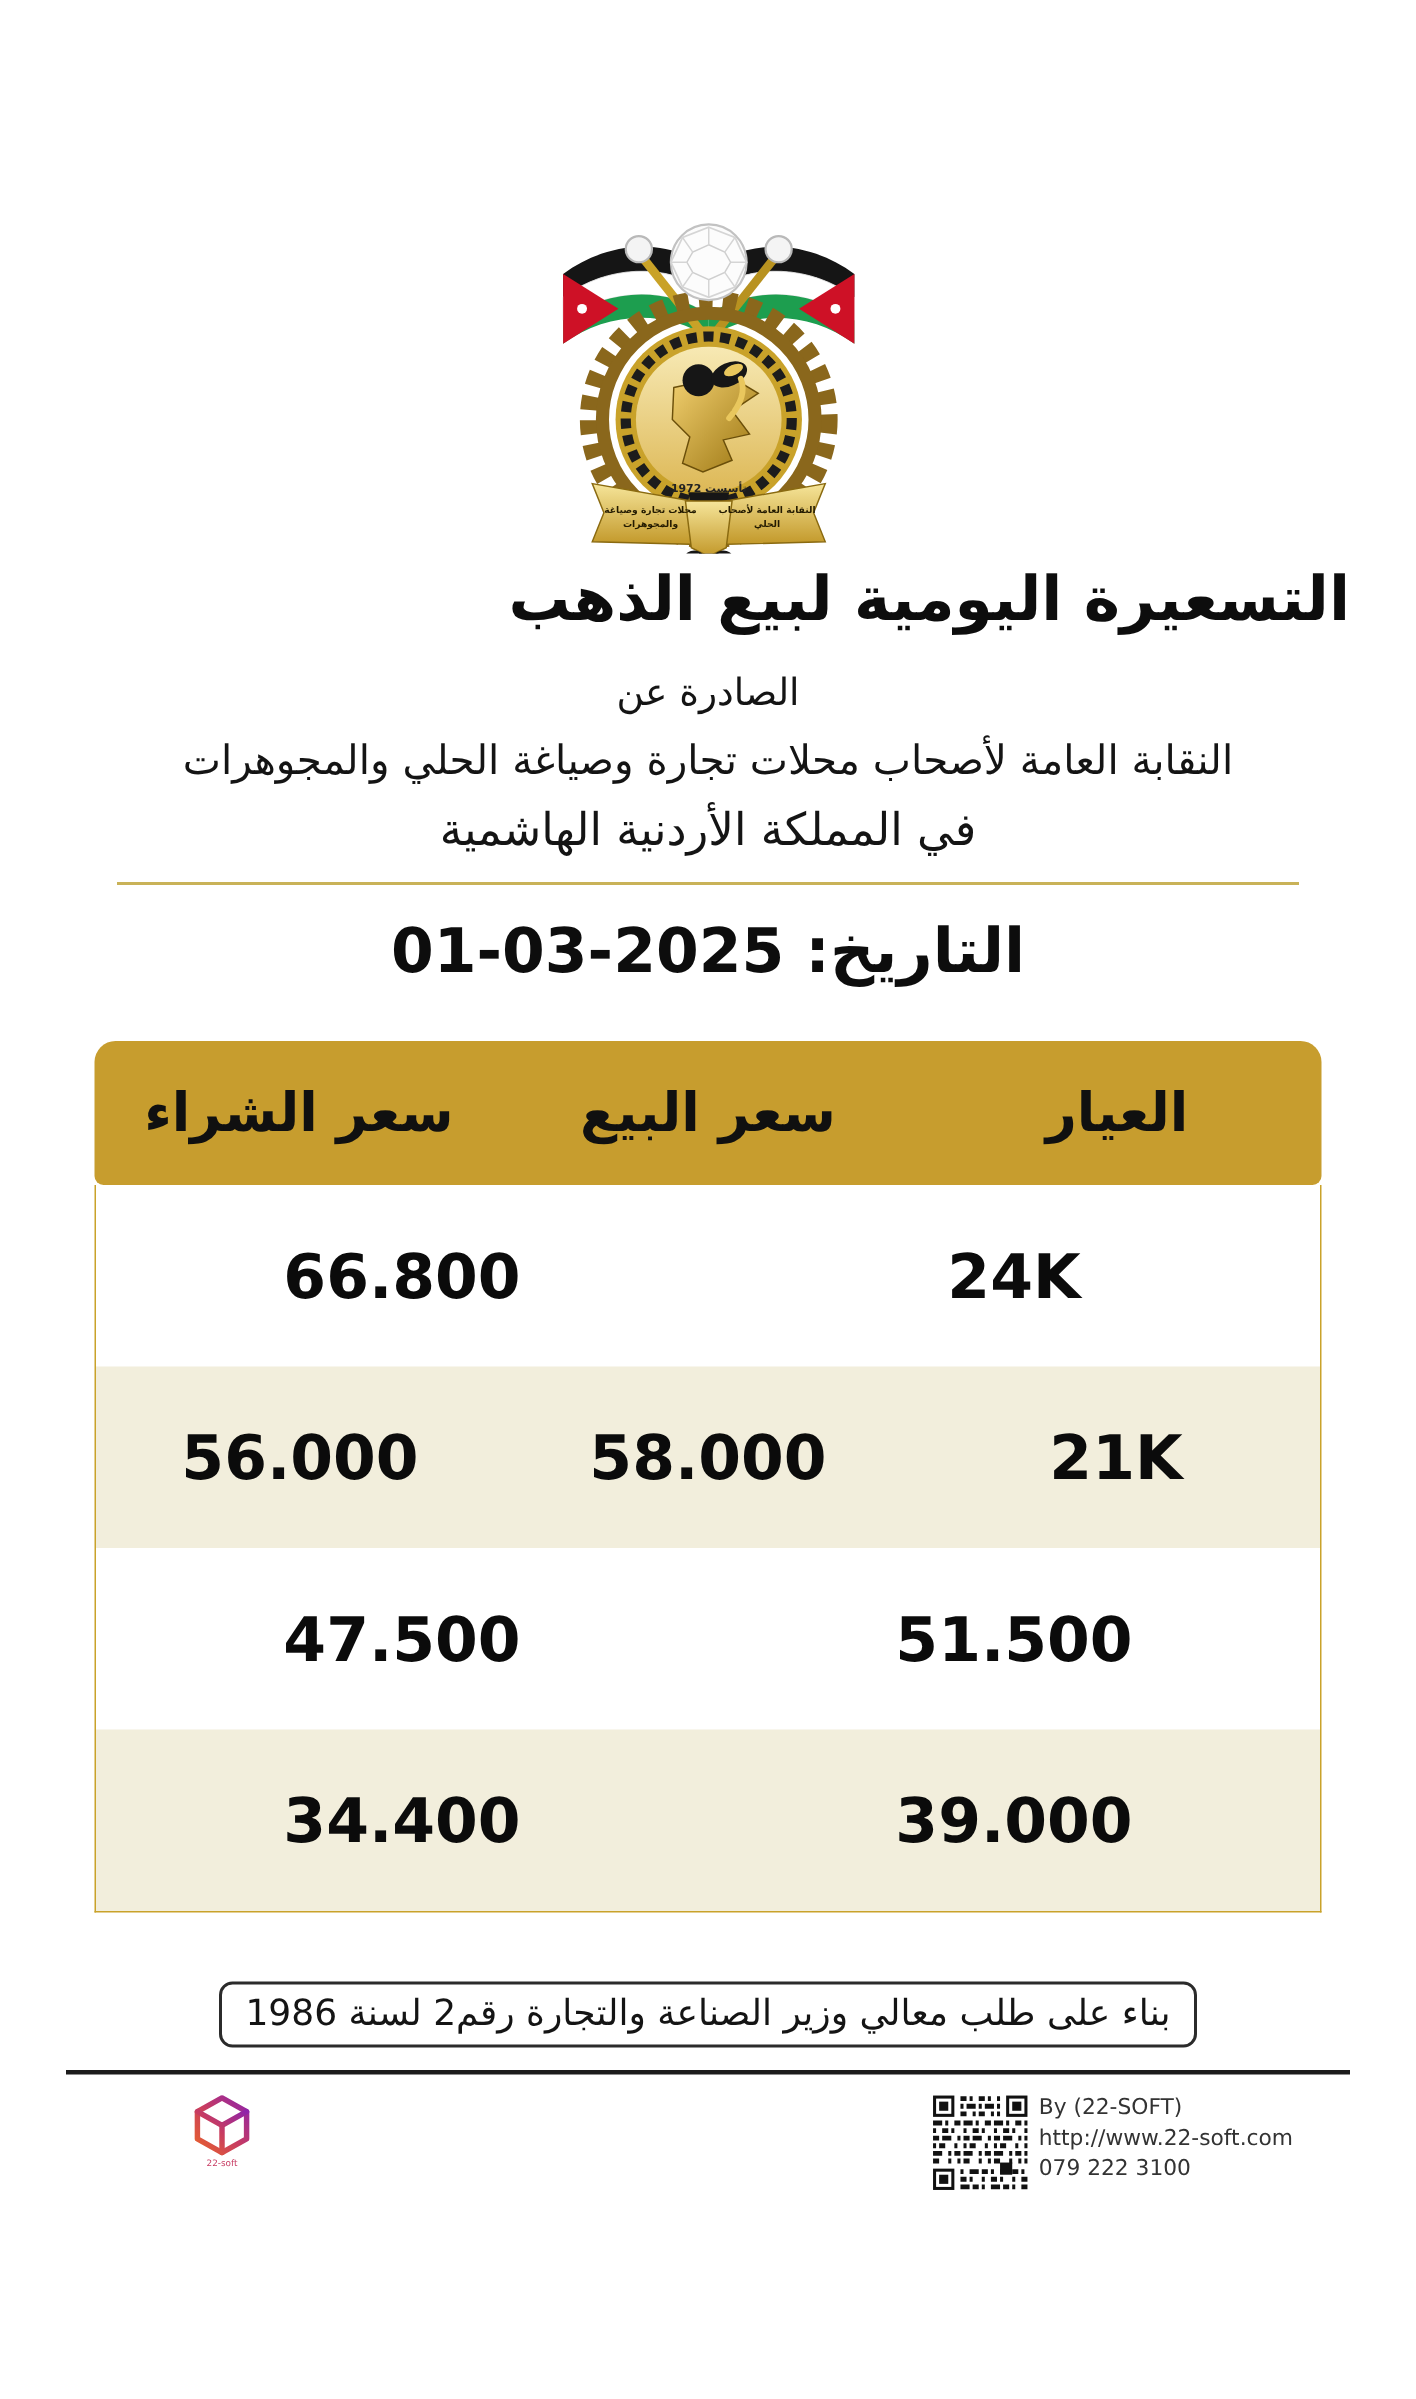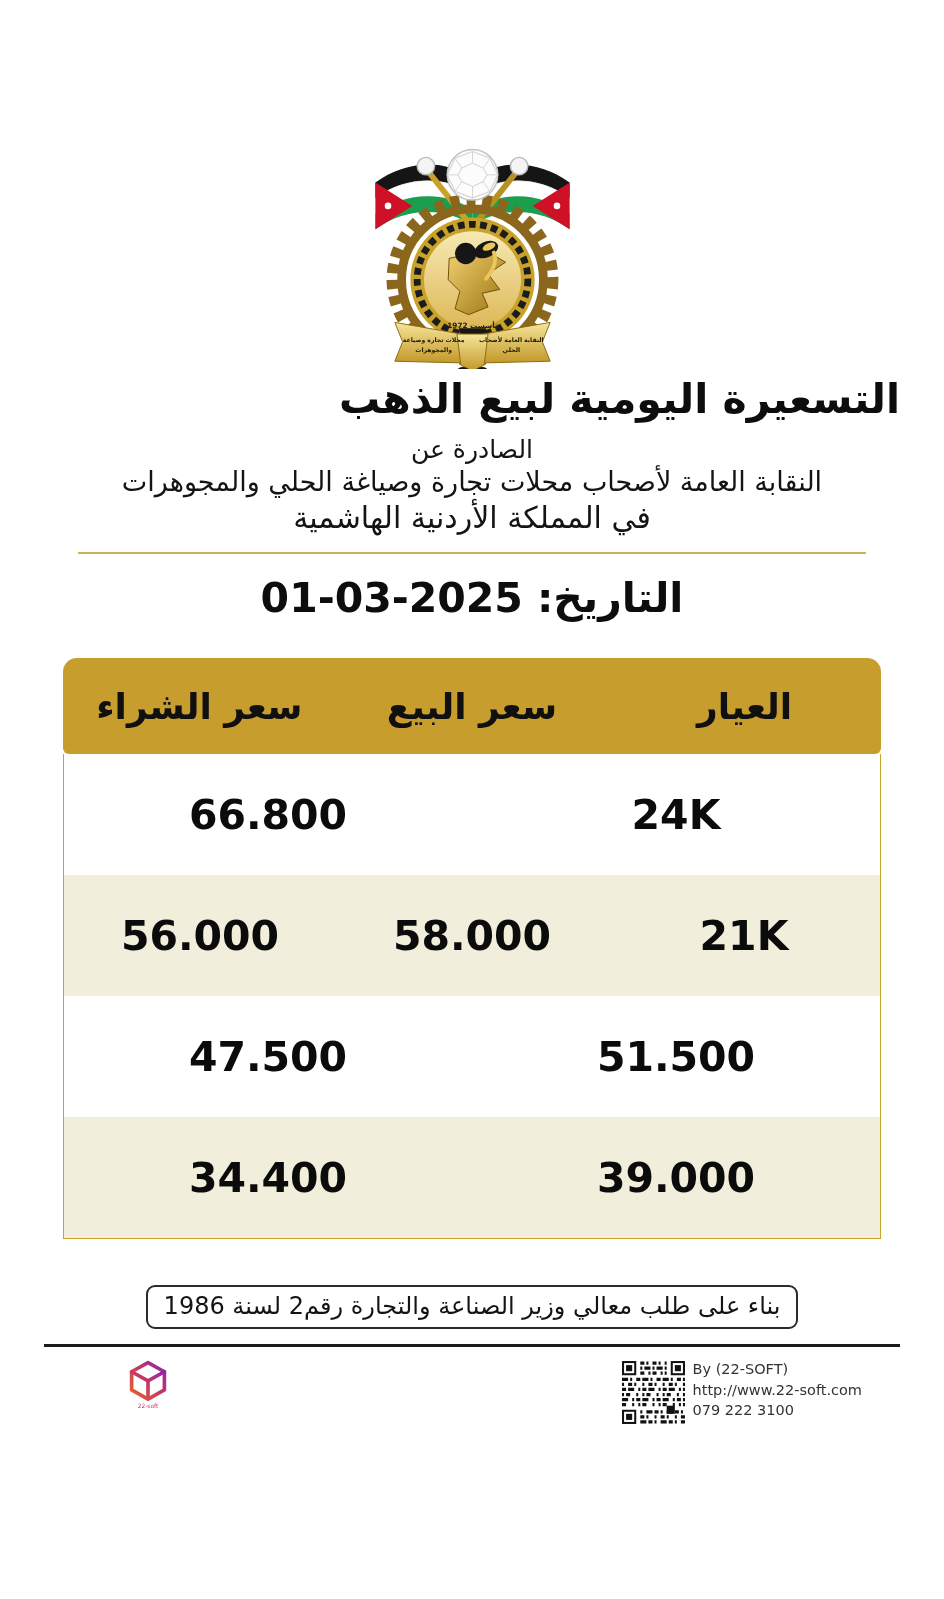--- a/index.html
+++ b/index.html
@@ -12,23 +12,23 @@
   .page {
     position: relative;
     width: 856px;
     height: 1599px;
     background: #ffffff;
     margin: 0 auto;
     overflow: hidden;
   }
   .emblem-wrap { display: flex; justify-content: center; padding-top: 136px; }
   .title   { font-size: 41px; font-weight: bold; color: #0d0d0d; margin-top: 6px; letter-spacing: 0; }
-  .issued  { text-align: center; font-size: 25px; color: #141414; margin-top: 12px; }
-  .org     { text-align: center; font-size: 27px; color: #141414; margin-top: 2px; }
-  .country { text-align: center; font-size: 30px; color: #141414; margin-top: 3px; }
+  .issued  { text-align: center; font-size: 25px; color: #141414; margin-top: 24px; }
+  .org     { text-align: center; font-size: 27px; color: #141414; margin-top: 16px; }
+  .country { text-align: center; font-size: 30px; color: #141414; margin-top: 13px; }
   .divider { width: 788px; border: none; border-top: 2.5px solid #C9B258; margin: 17px auto 0; }
   .date-line { display: flex; justify-content: center; align-items: baseline; gap: 14px;
                font-size: 41px; font-weight: bold; color: #0d0d0d; margin-top: 20px; }
   .gold-table { width: 818px; margin: 36px auto 0; }
   .thead {
     background: #C79D2E;
     border-radius: 14px 14px 6px 6px;
     height: 96px;
     display: flex; align-items: center;
     font-weight: bold; font-size: 36px; color: #101010;

